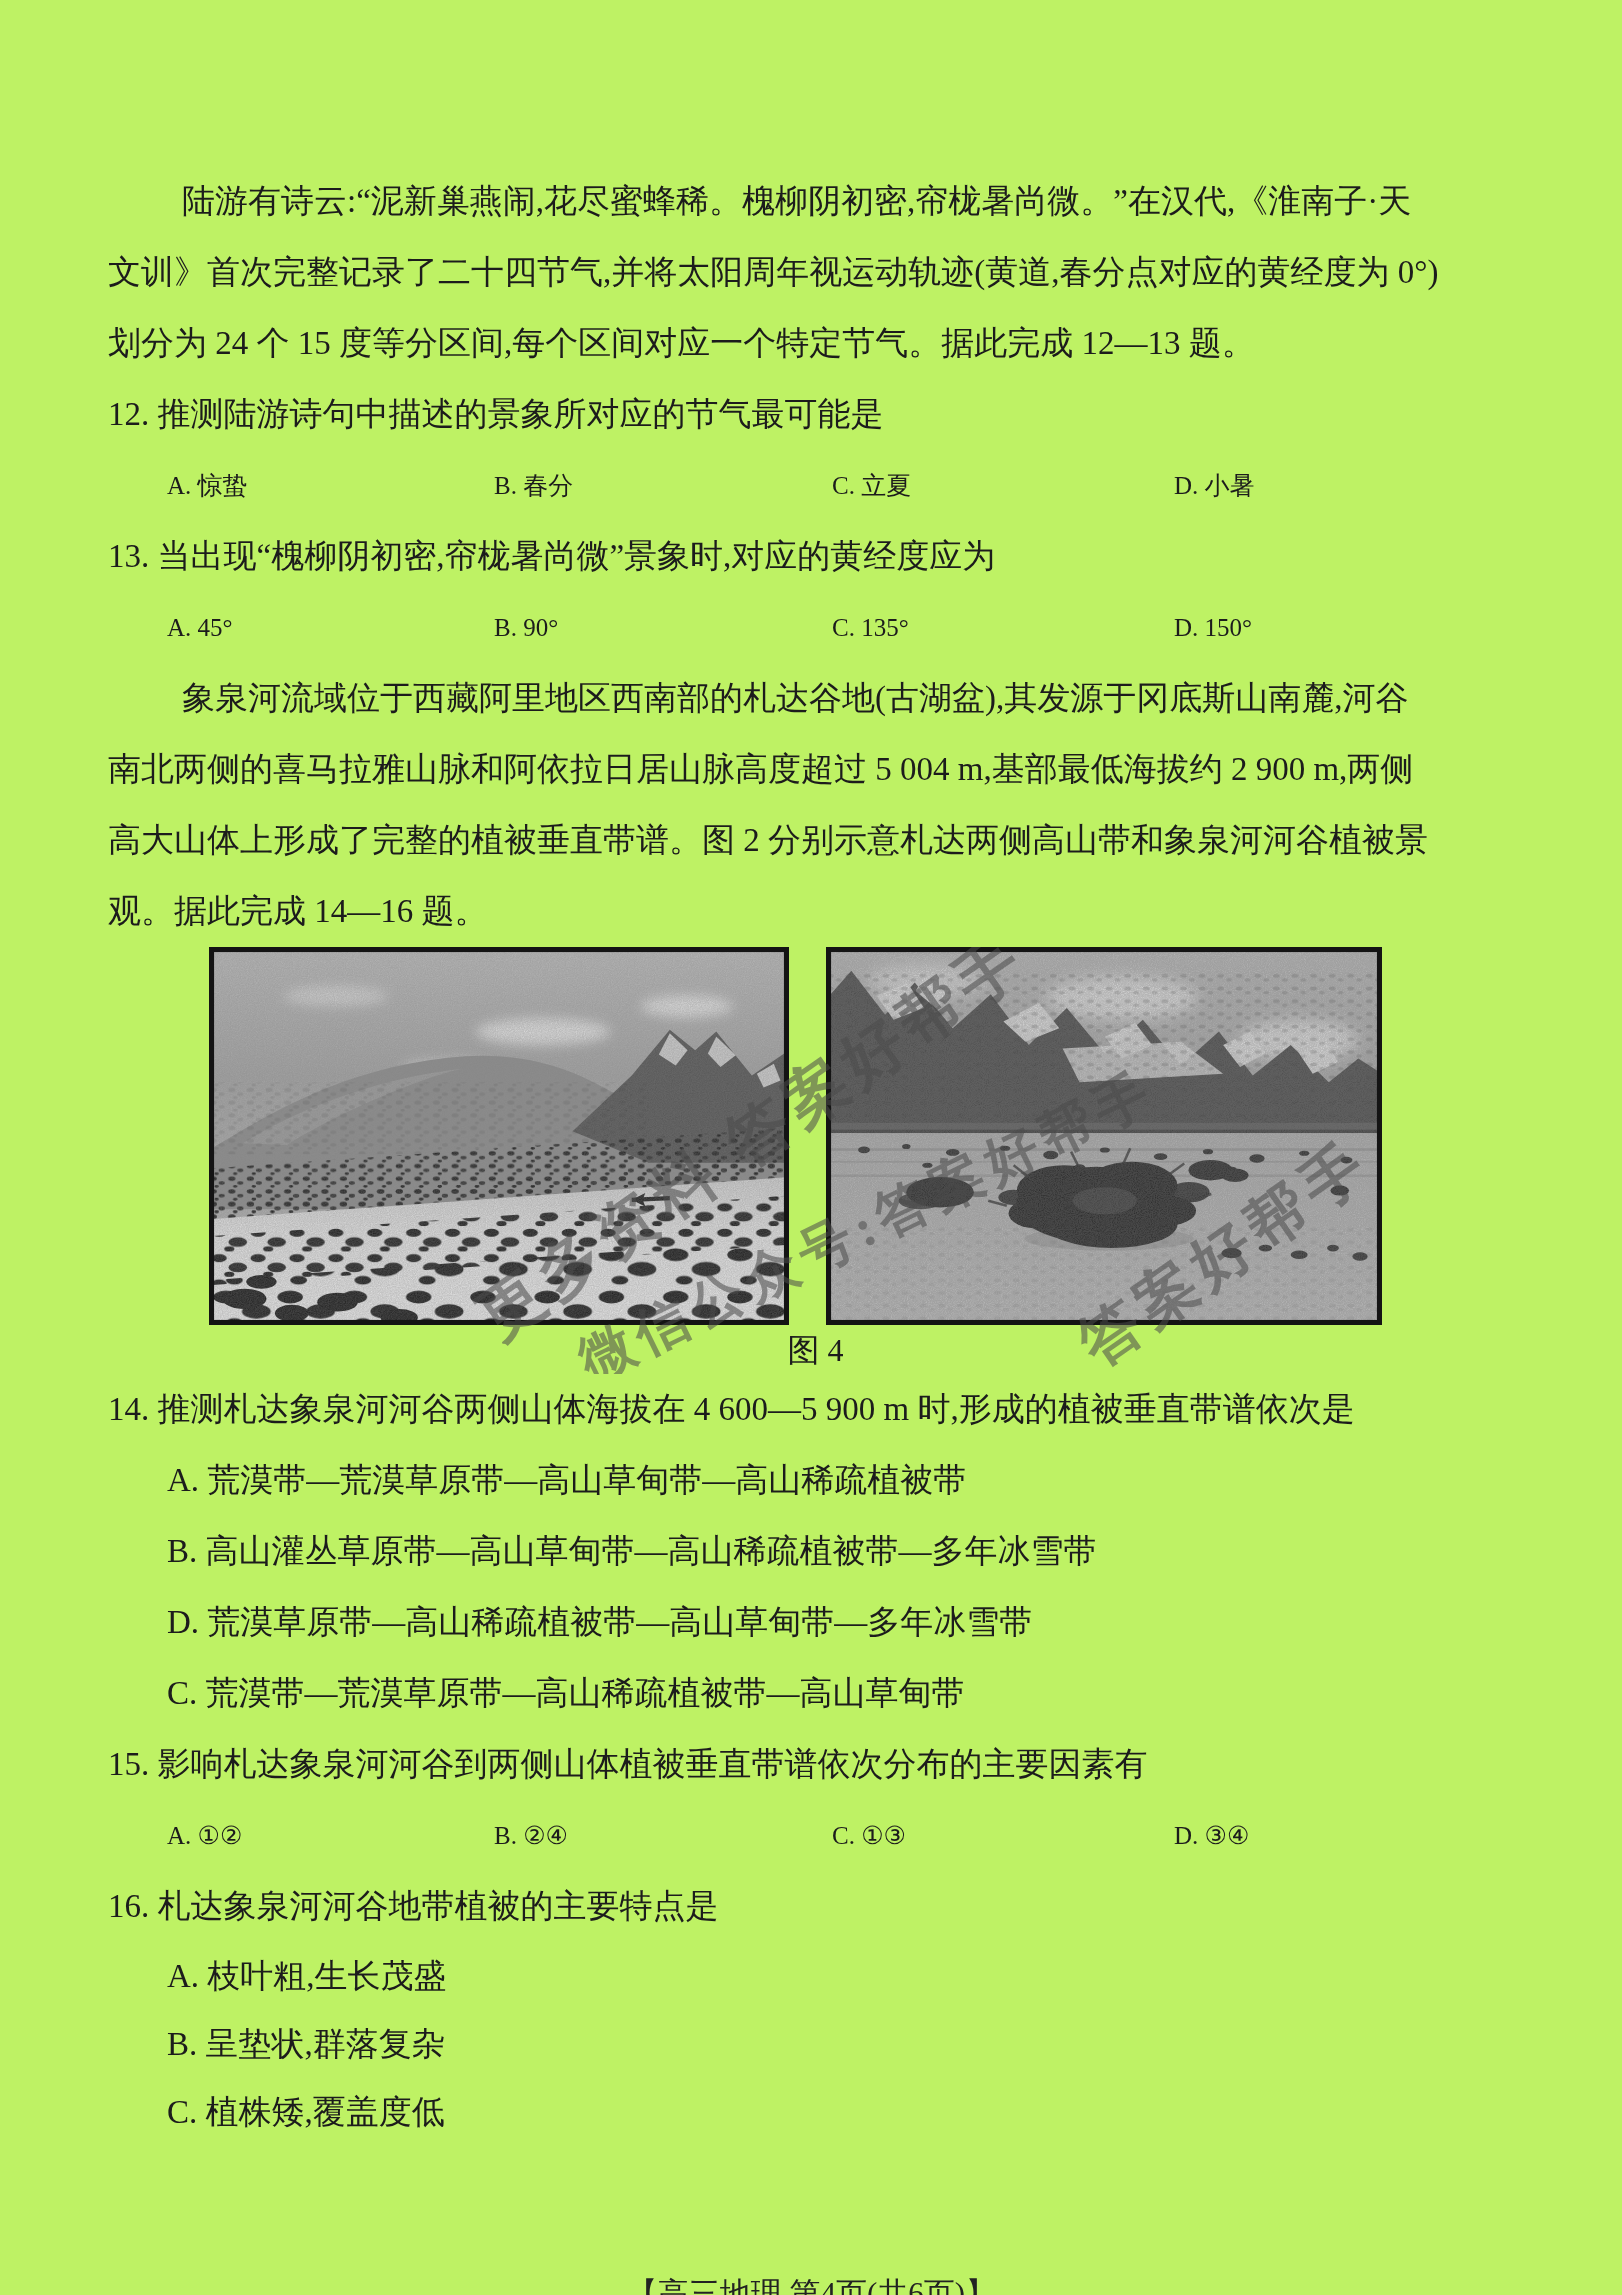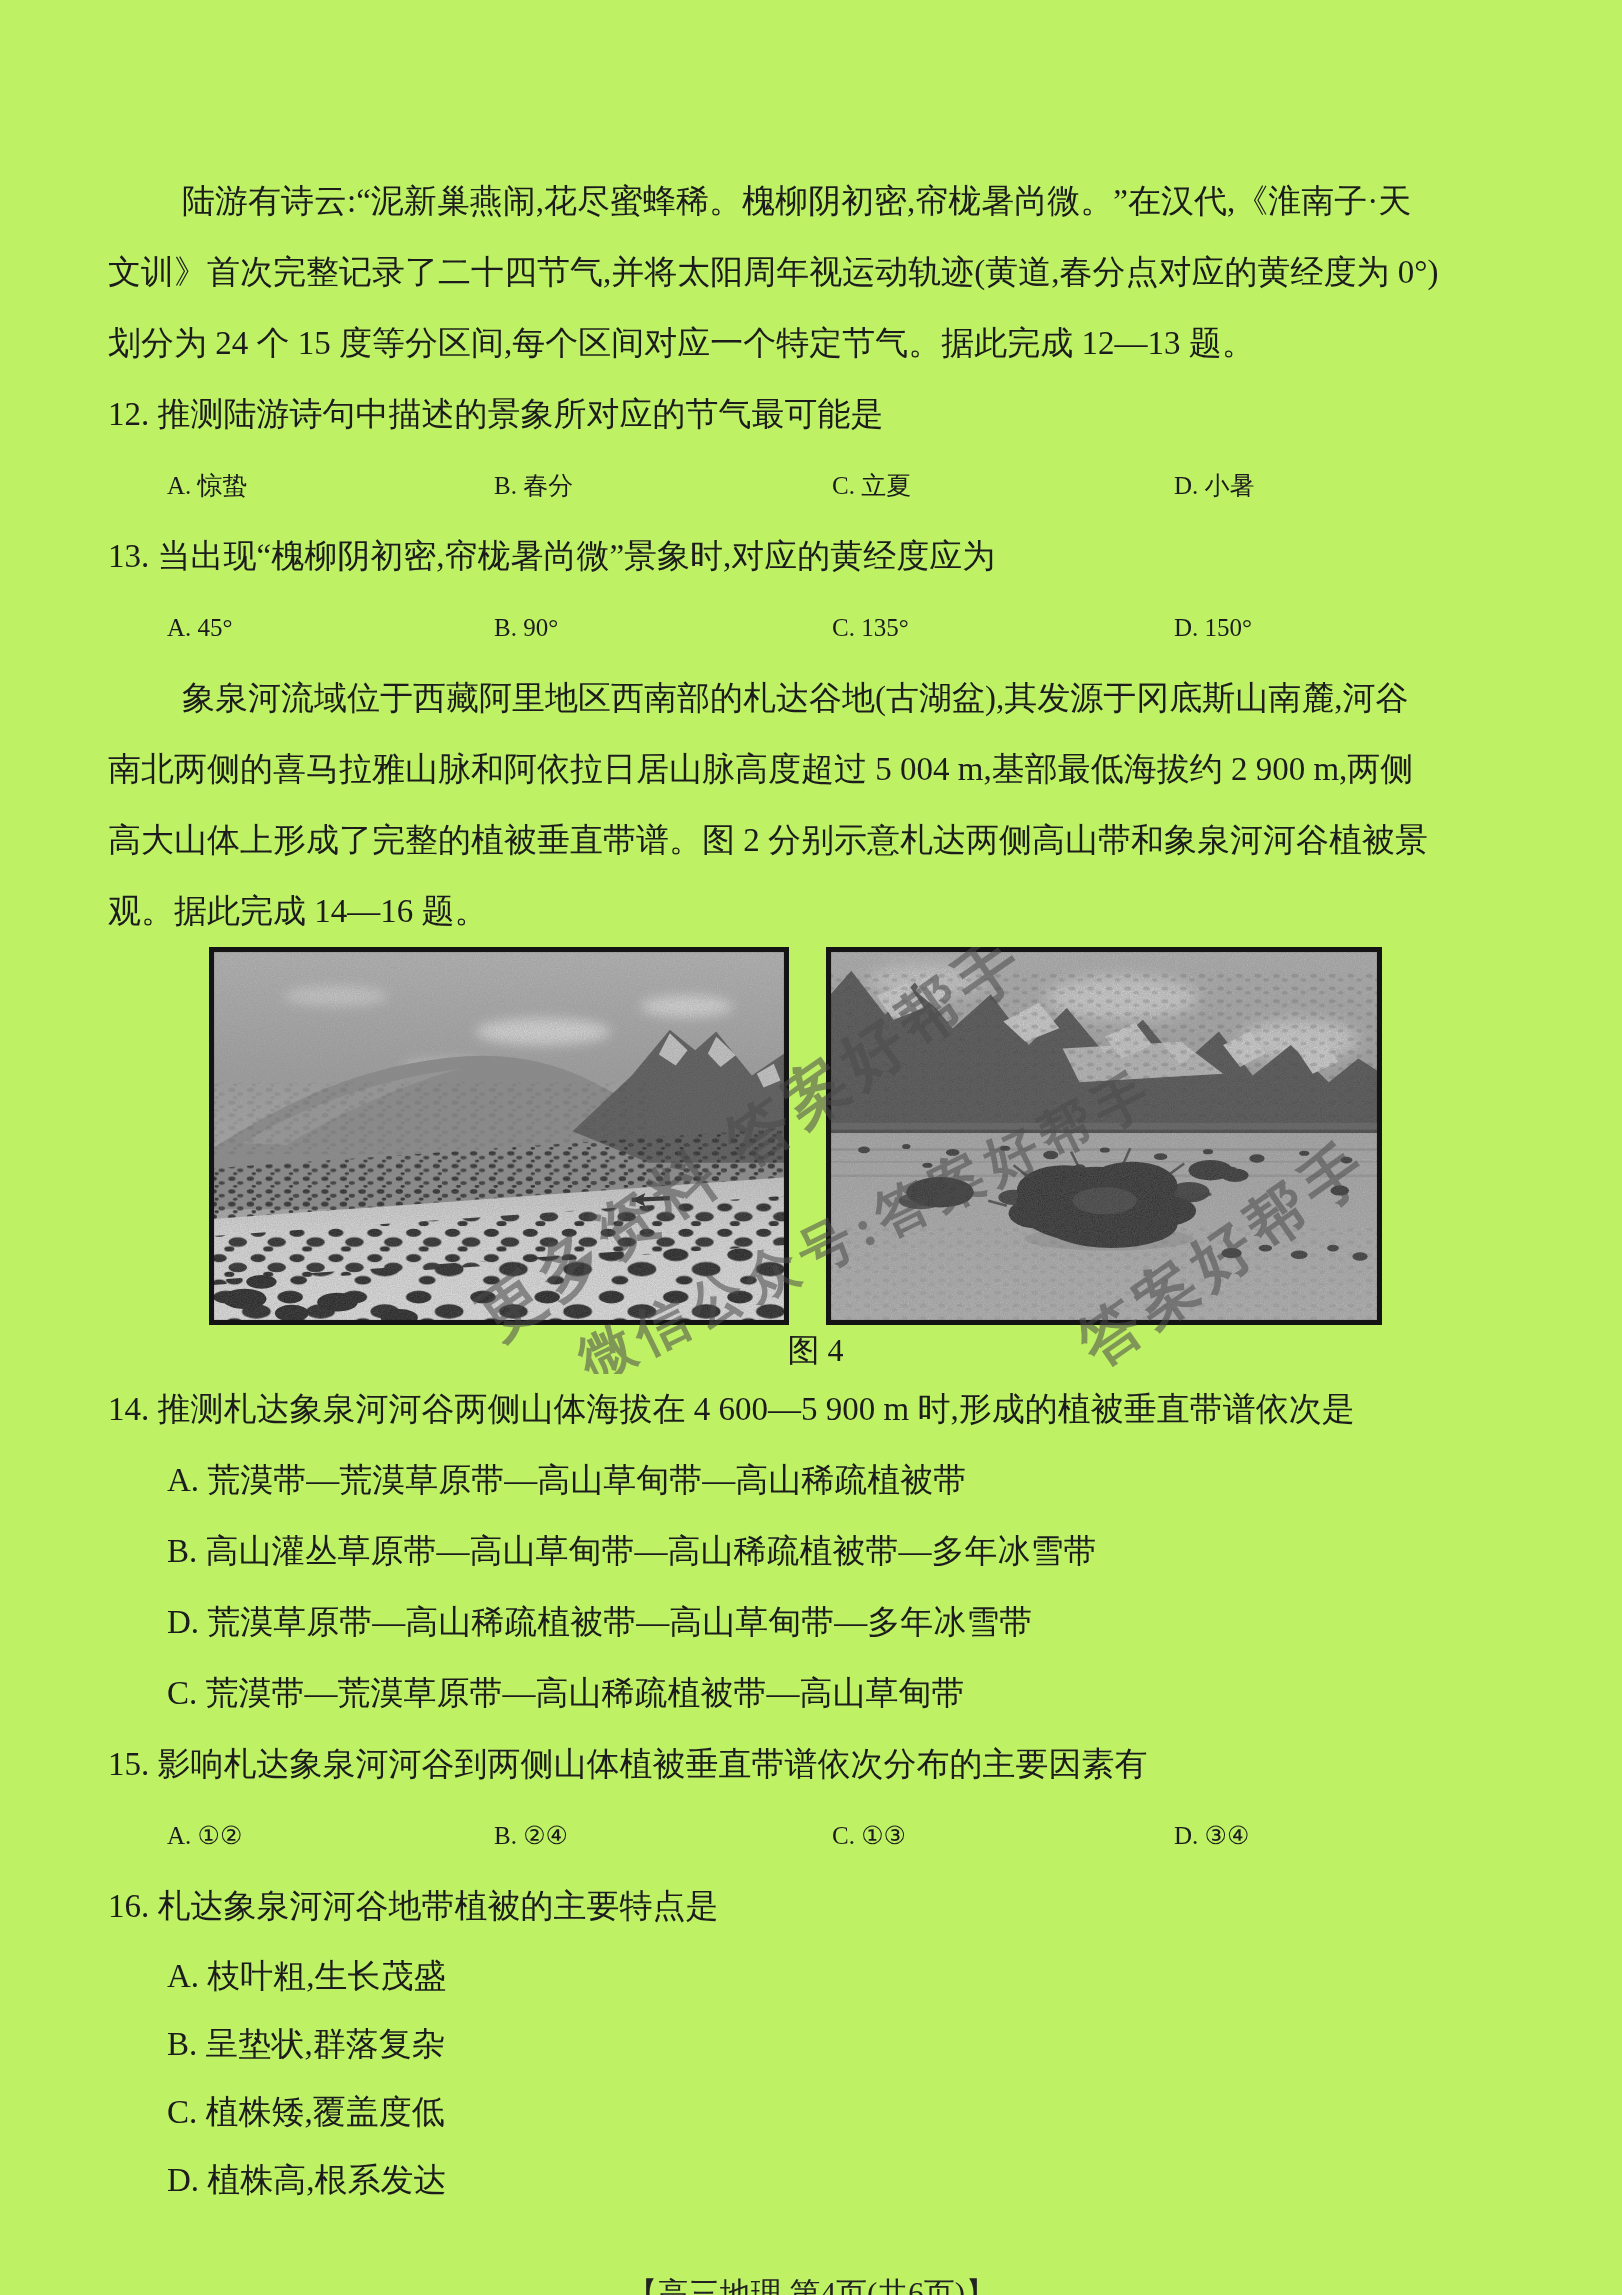--- a/index.html
+++ b/index.html
@@ -302,19 +302,18 @@
       <span class="c1">A. ①②</span>
       <span class="c2">B. ②④</span>
       <span class="c3">C. ①③</span>
       <span class="c4">D. ③④</span>
     </div>
 
     <p class="t">16. 札达象泉河河谷地带植被的主要特点是</p>
     <p class="t opt short">A. 枝叶粗,生长茂盛</p>
     <p class="t opt short">B. 呈垫状,群落复杂</p>
     <p class="t opt short">C. 植株矮,覆盖度低</p>
-    <p class="t opt short">D. 植株高,根系发达</p>
 
   </div>
 
   <div class="footer">【高三地理 第4页(共6页)】</div>
 </div>
 
 
 </body></html>

